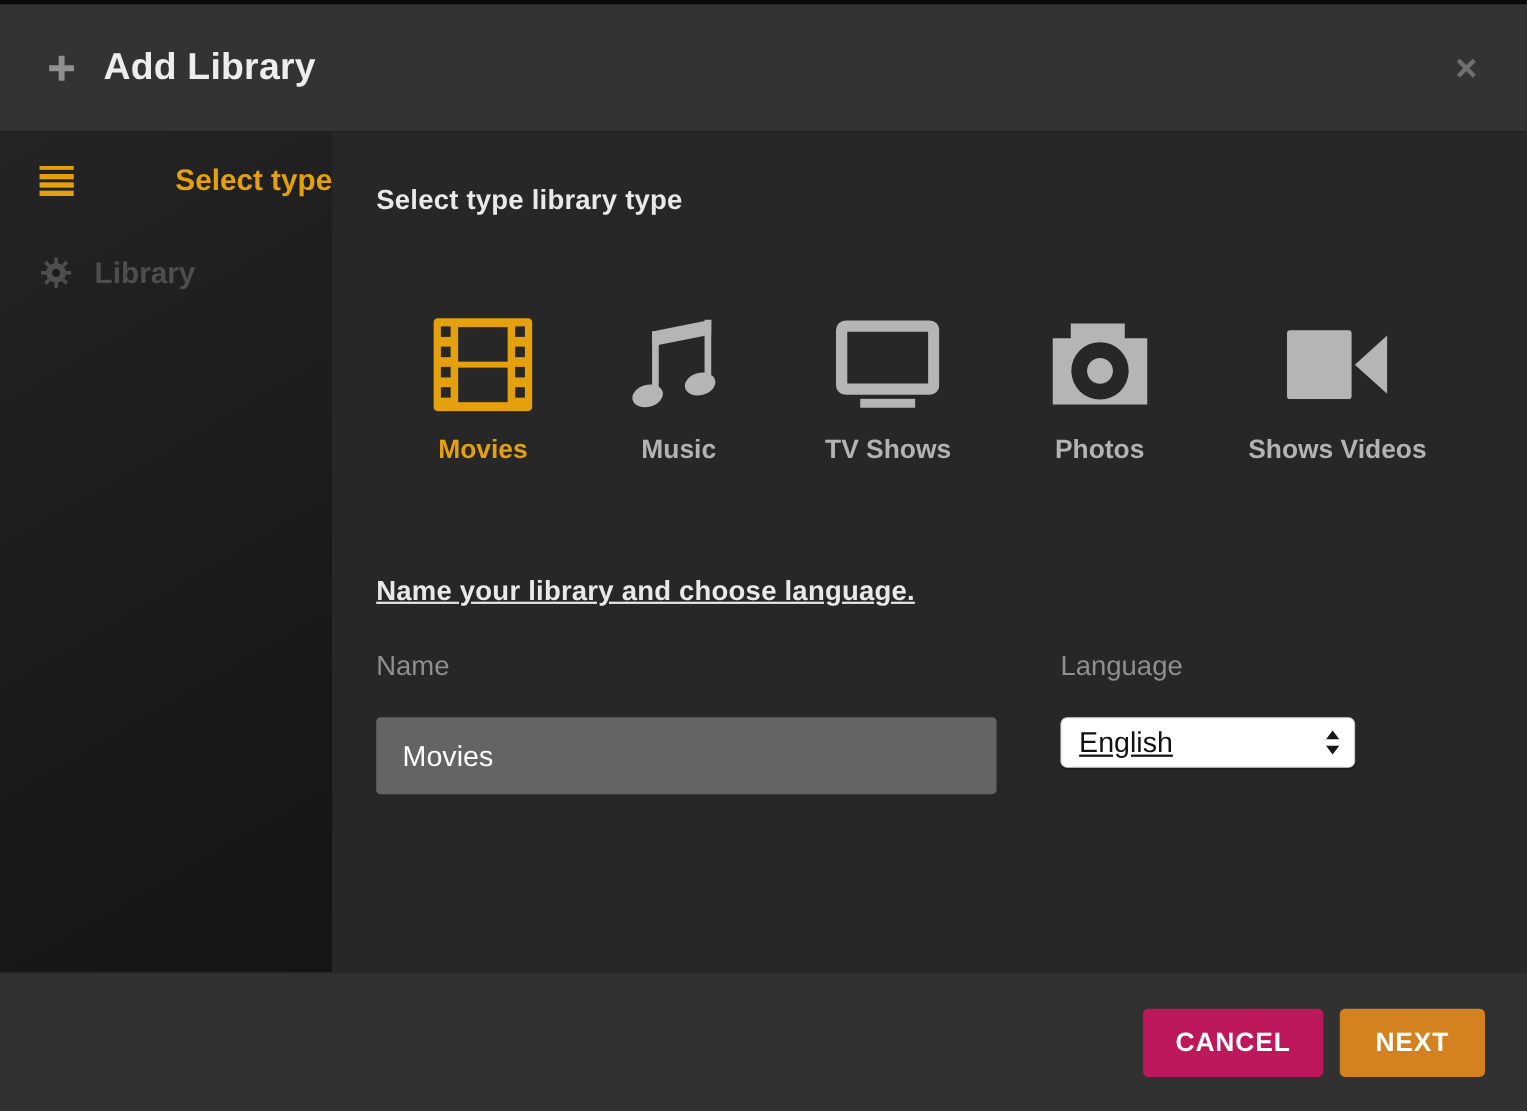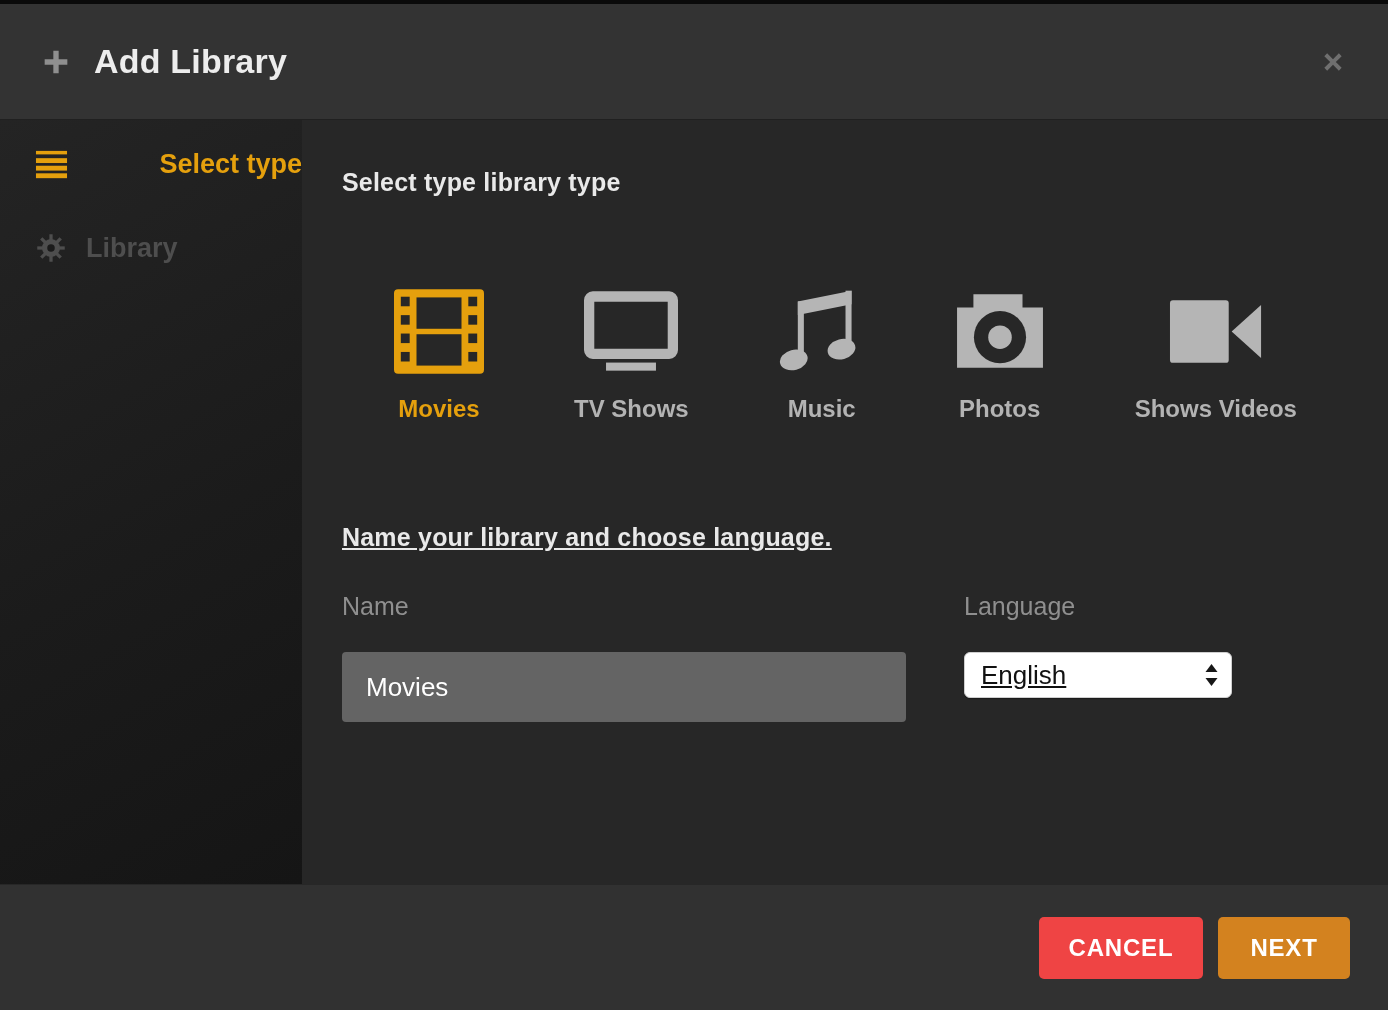--- a/index.html
+++ b/index.html
@@ -72,21 +72,21 @@
 
   
   .footer {
     height:126px; flex:0 0 126px; background:#313131; border-top:1px solid #272727;
     display:flex; align-items:center; justify-content:flex-end; gap:15px; padding-right:38px;
   }
   .btn {
     height:62px; border:none; border-radius:5px; color:#ffffff;
     font-weight:700; font-size:24px; font-family:inherit; letter-spacing:0.8px; cursor:pointer;
   }
-  .btn-cancel { background:#ef4444; width:164px; }
+  .btn-cancel { background:#be185d; width:164px; }
   .btn-next { background:#d3821f; width:132px; }
 </style>
 </head>
 <body>
 
 <div class="dialog">
   <div class="top-strip"></div>
 
   <div class="header">
     <span class="plus">
@@ -154,39 +154,39 @@
                 <rect x="16.5" y="6" width="33" height="23"></rect>
                 <rect x="16.5" y="33" width="33" height="23"></rect>
               </g>
             </svg>
           </span>
           <span class="tlabel">Movies</span>
         </div>
 
         <div class="type">
           <span class="ticon">
-            <svg width="94" height="80" viewBox="0 0 64 54" fill="none">
-              <rect x="3.5" y="3.5" width="57" height="39" rx="2.5" stroke="#b5b5b5" stroke-width="7"></rect>
-              <rect x="15" y="48.5" width="34" height="5.5" fill="#b5b5b5"></rect>
-            </svg>
-          </span>
-          <span class="tlabel">TV Shows</span>
-        </div>
-
-        <div class="type">
-          <span class="ticon">
             <svg width="86" height="86" viewBox="0 0 64 64" fill="#b5b5b5">
               <polygon points="14,10 54,2 54,12 14,20"></polygon>
               <rect x="14" y="10" width="4.5" height="43"></rect>
               <rect x="49.5" y="2" width="4.5" height="43"></rect>
               <ellipse cx="11" cy="53.5" rx="10.5" ry="7.5" transform="rotate(-15 11 53.5)"></ellipse>
               <ellipse cx="46.5" cy="45.5" rx="10.5" ry="7.5" transform="rotate(-15 46.5 45.5)"></ellipse>
             </svg>
           </span>
           <span class="tlabel">Music</span>
+        </div>
+
+        <div class="type">
+          <span class="ticon">
+            <svg width="94" height="80" viewBox="0 0 64 54" fill="none">
+              <rect x="3.5" y="3.5" width="57" height="39" rx="2.5" stroke="#b5b5b5" stroke-width="7"></rect>
+              <rect x="15" y="48.5" width="34" height="5.5" fill="#b5b5b5"></rect>
+            </svg>
+          </span>
+          <span class="tlabel">TV Shows</span>
         </div>
 
         <div class="type">
           <span class="ticon">
             <svg width="90" height="78" viewBox="0 0 88 76">
               <path fill="#b5b5b5" d="M2 15 H18 V2 H66 V15 H86 V74 H2 Z"></path>
               <circle cx="44" cy="44" r="25.5" fill="#272727"></circle>
               <circle cx="44" cy="44" r="11.5" fill="#b5b5b5"></circle>
             </svg>
           </span>

